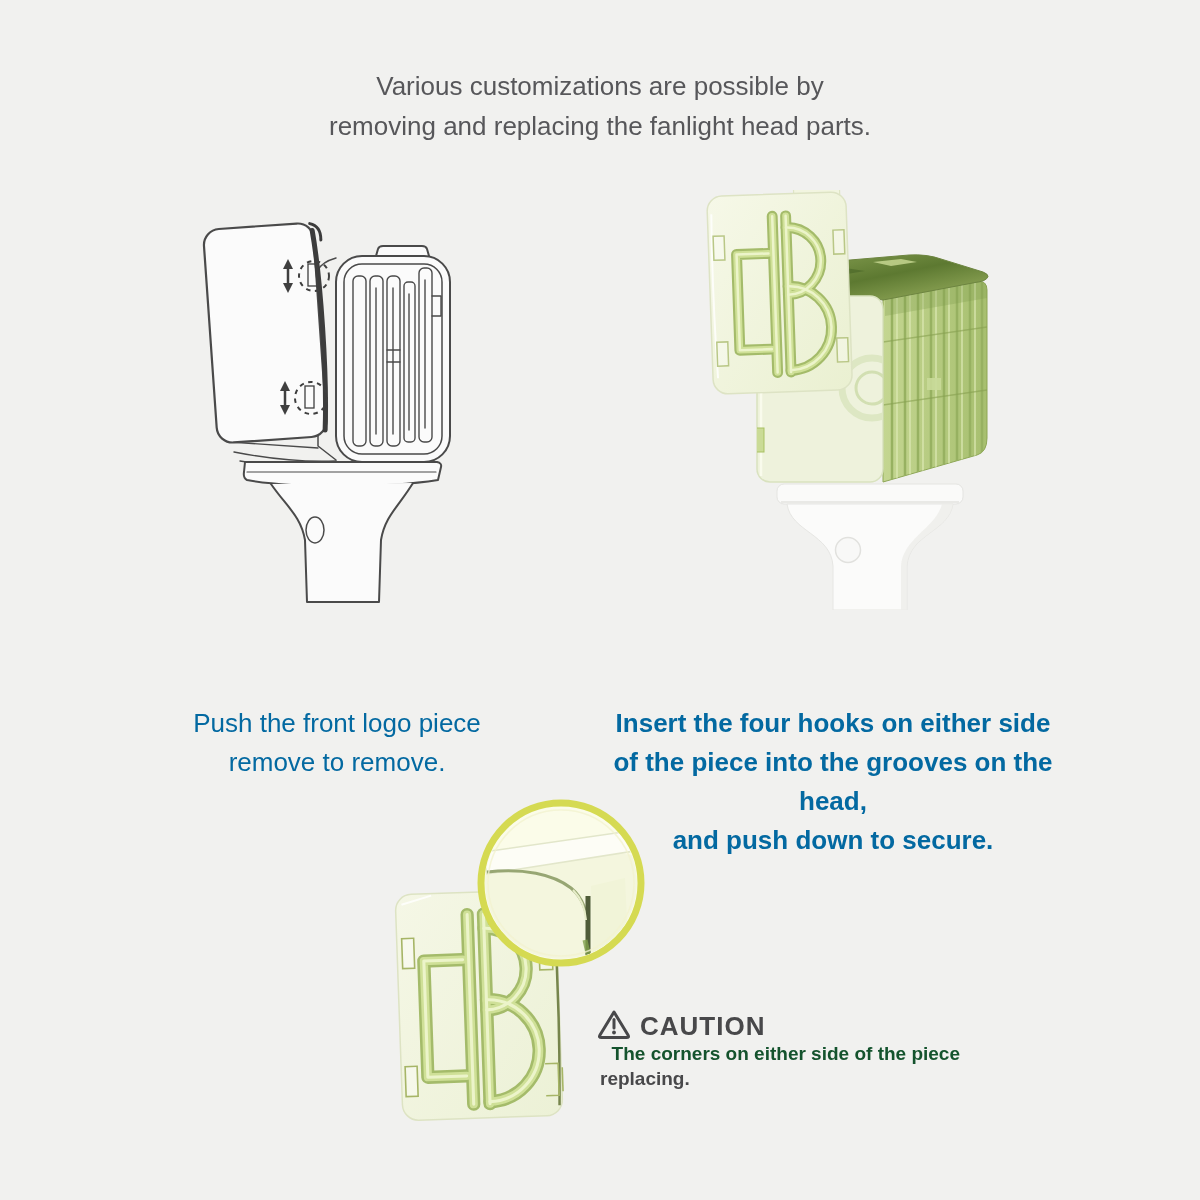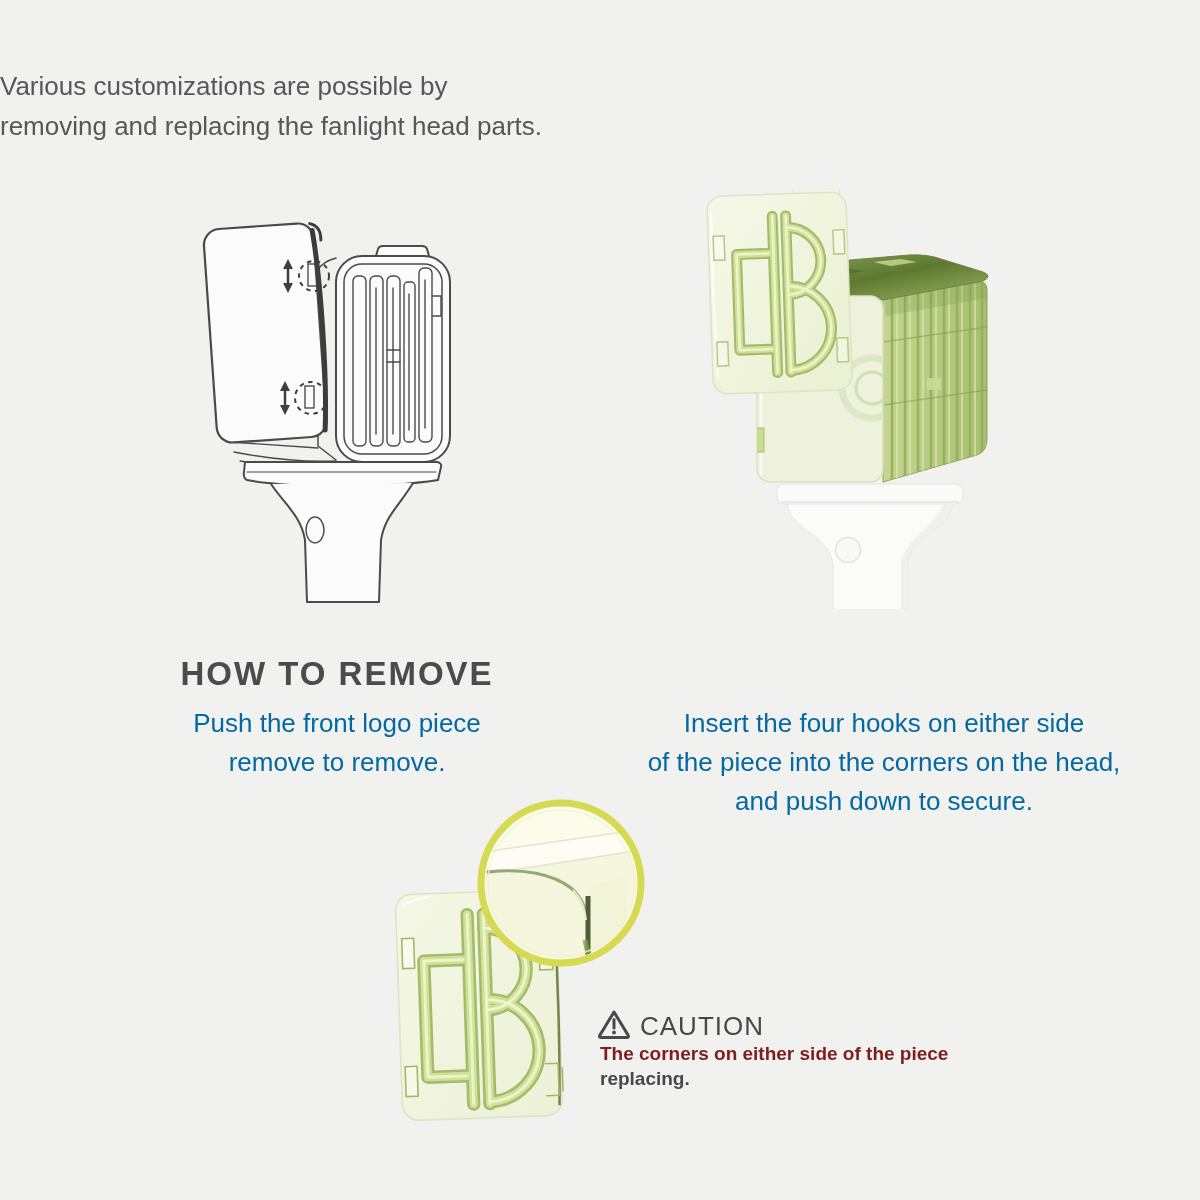--- a/index.html
+++ b/index.html
@@ -1,29 +1,29 @@
 <!DOCTYPE html>
 <html><head>
 <meta charset="utf-8">
 <style>
   html,body{margin:0;padding:0;}
   body{background:#f1f1ef;font-family:"Liberation Sans",sans-serif;}
   .canvas{position:relative;width:1200px;height:1200px;background:#f1f1ef;overflow:hidden;}
   .abs{position:absolute;}
-  .intro{left:0;top:66px;width:1200px;text-align:left;font-size:26px;line-height:40px;color:#57575a;}
+  .intro{left:0;top:66px;width:1200px;text-align:center;font-size:26px;line-height:40px;color:#57575a;}
   .col-heading{width:500px;text-align:center;font-size:33px;font-weight:bold;letter-spacing:2px;color:#4b4b4d;top:655px;}
   .col-body{width:500px;text-align:center;font-size:26px;line-height:39px;color:#0369a1;top:704px;}
   .heading-remove{left:87px;}
   .body-remove{left:87px;}
   .heading-attach{left:606px;}
-  .body-attach{left:634px;}
+  .body-attach{left:583px;font-weight:bold;}
   .caution-icon{left:596px;top:1008px;}
-  .caution-title{left:640px;top:1010px;font-size:26px;font-weight:normal;letter-spacing:1px;color:#48484a;line-height:32px;}
+  .caution-title{left:640px;top:1010px;font-size:26px;font-weight:bold;letter-spacing:1px;color:#48484a;line-height:32px;}
   .caution-body{left:600px;top:1041px;width:360px;font-size:19px;font-weight:bold;line-height:25px;color:#48484a;}
-  .caution-highlight{color:#7f1d1d;}
+  .caution-highlight{color:#14532d;text-align:right;}
   .illus{position:absolute;}
 </style>
 </head>
 <body>
 
 <div class="canvas">
 
   <div class="abs intro">
     <div>Various customizations are possible by</div>
     <div>removing and replacing the fanlight head parts.</div>
@@ -166,29 +166,28 @@
           <path d="M58,56 H20 V170 H58"></path>
             <path d="M64,12 V198"></path>
             <path d="M80,12 V198"></path>
           <path d="M80,26 A40 40 0 0 1 80,106"></path>
             <path d="M80,96 A50 50 0 0 1 80,196"></path>
         </g>
       </g>
     </g>
   </svg>
 
-  <div class="abs col-heading heading-remove">HOW TO REMOVE</div>
   <div class="abs col-body body-remove">
     <div>Push the front logo piece</div>
     <div>remove to remove.</div>
   </div>
 
   <div class="abs col-body body-attach">
     <div>Insert the four hooks on either side</div>
-    <div>of the piece into the corners on the head,</div>
+    <div>of the piece into the grooves on the head,</div>
     <div>and push down to secure.</div>
   </div>
 
   <svg class="illus" style="left:385px;top:790px" width="280" height="340" viewBox="0 0 280 340">
     <defs>
       <linearGradient id="gradPlate2" x1="0" y1="0" x2="1" y2="1">
         <stop offset="0" stop-color="#f5f7e6"></stop>
           <stop offset="1" stop-color="#ecf1d6"></stop>
       </linearGradient>
       <clipPath id="clipMag">

